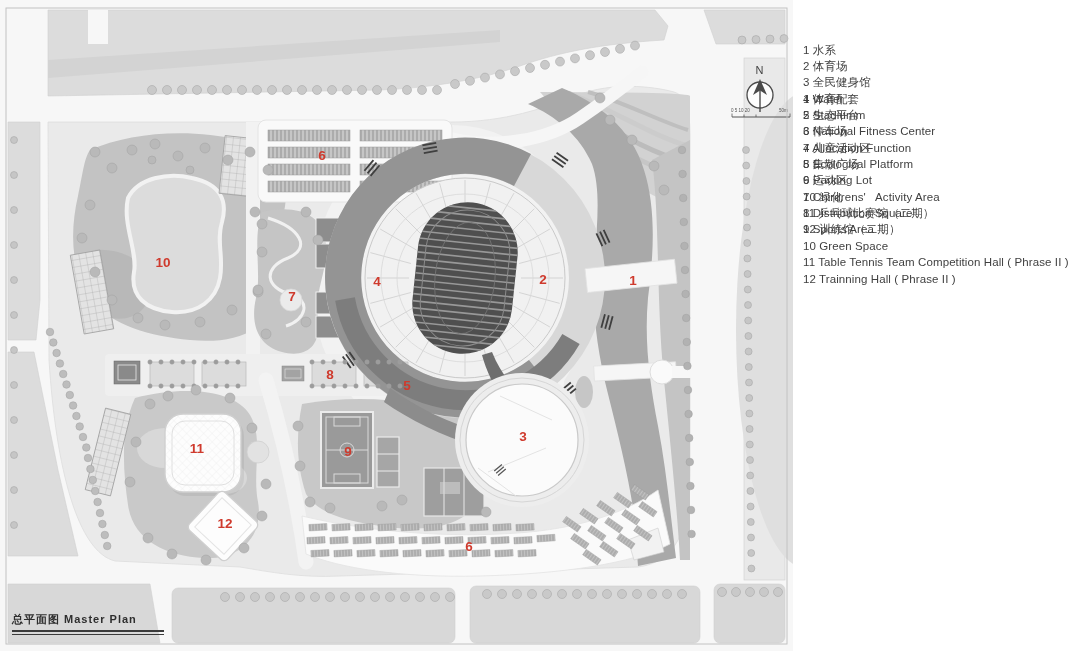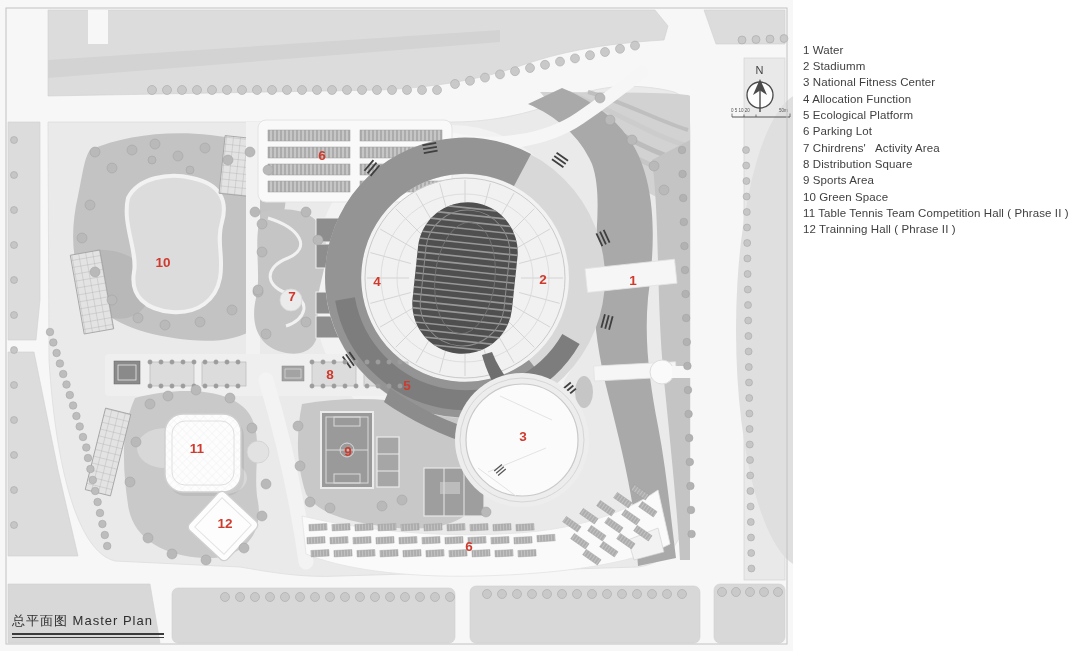--- a/index.html
+++ b/index.html
@@ -3,21 +3,21 @@
 <meta charset="utf-8">
 <style>
   html,body{margin:0;padding:0;background:#ffffff;}
   .page{position:relative;width:1080px;height:651px;background:#ffffff;overflow:hidden;
         font-family:"Liberation Sans",sans-serif;}
   .plan-wrap{position:absolute;left:0;top:0;width:793px;height:651px;}
   .legend{position:absolute;left:803px;top:9px;width:277px;color:#3f3f3f;
           font-size:11.5px;line-height:16.35px;letter-spacing:.1px;white-space:pre;}
   .legend div{height:16.35px;overflow:visible;}
   .plan-title{position:absolute;left:12px;top:612px;color:#2e2e2e;}
-  .plan-title-text{font-size:13px;letter-spacing:1px;}
+  .plan-title-text{font-size:11px;letter-spacing:1px;font-weight:bold;}
   .rule{width:152px;height:1.5px;background:#3a3a3a;}
   .rule1{margin-top:3px;}
   .rule2{margin-top:2px;}
   svg text.marker{font-size:13.5px;font-weight:700;text-anchor:middle;}
   svg text.north{font-size:11px;fill:#444;text-anchor:middle;letter-spacing:1px;}
   svg text.scale{font-size:4.5px;fill:#555;}
 </style>
 </head>
 <body>
 
@@ -642,15 +642,16 @@
     </svg>
 
     <div class="plan-title">
       <div class="plan-title-text">总平面图 Master  Plan</div>
       <div class="rule rule1"></div>
       <div class="rule rule2"></div>
     </div>
   </div>
 
   <div class="legend">
+    <div><div>1 水系</div><div>2 体育场</div><div>3 全民健身馆</div><div>4 体育配套</div><div>5 生态平台</div><div>6 停车场</div><div>7 儿童活动区</div><div>8 集散广场</div><div>9 运动区</div><div>10 绿化</div><div>11 乒乓球比赛馆（二期）</div><div>12 训练馆（二期）</div></div>
     <div><div>1 Water</div><div>2 Stadiumm</div><div>3 National Fitness Center</div><div>4 Allocation Function</div><div>5 Ecological Platform</div><div>6 Parking Lot</div><div>7 Chirdrens'   Activity Area</div><div>8 Distribution Square</div><div>9 Sports Area</div><div>10 Green Space</div><div>11 Table Tennis Team Competition Hall ( Phrase II )</div><div>12 Trainning Hall ( Phrase II )</div></div>
   </div>
 </div>
 
 </body></html>

